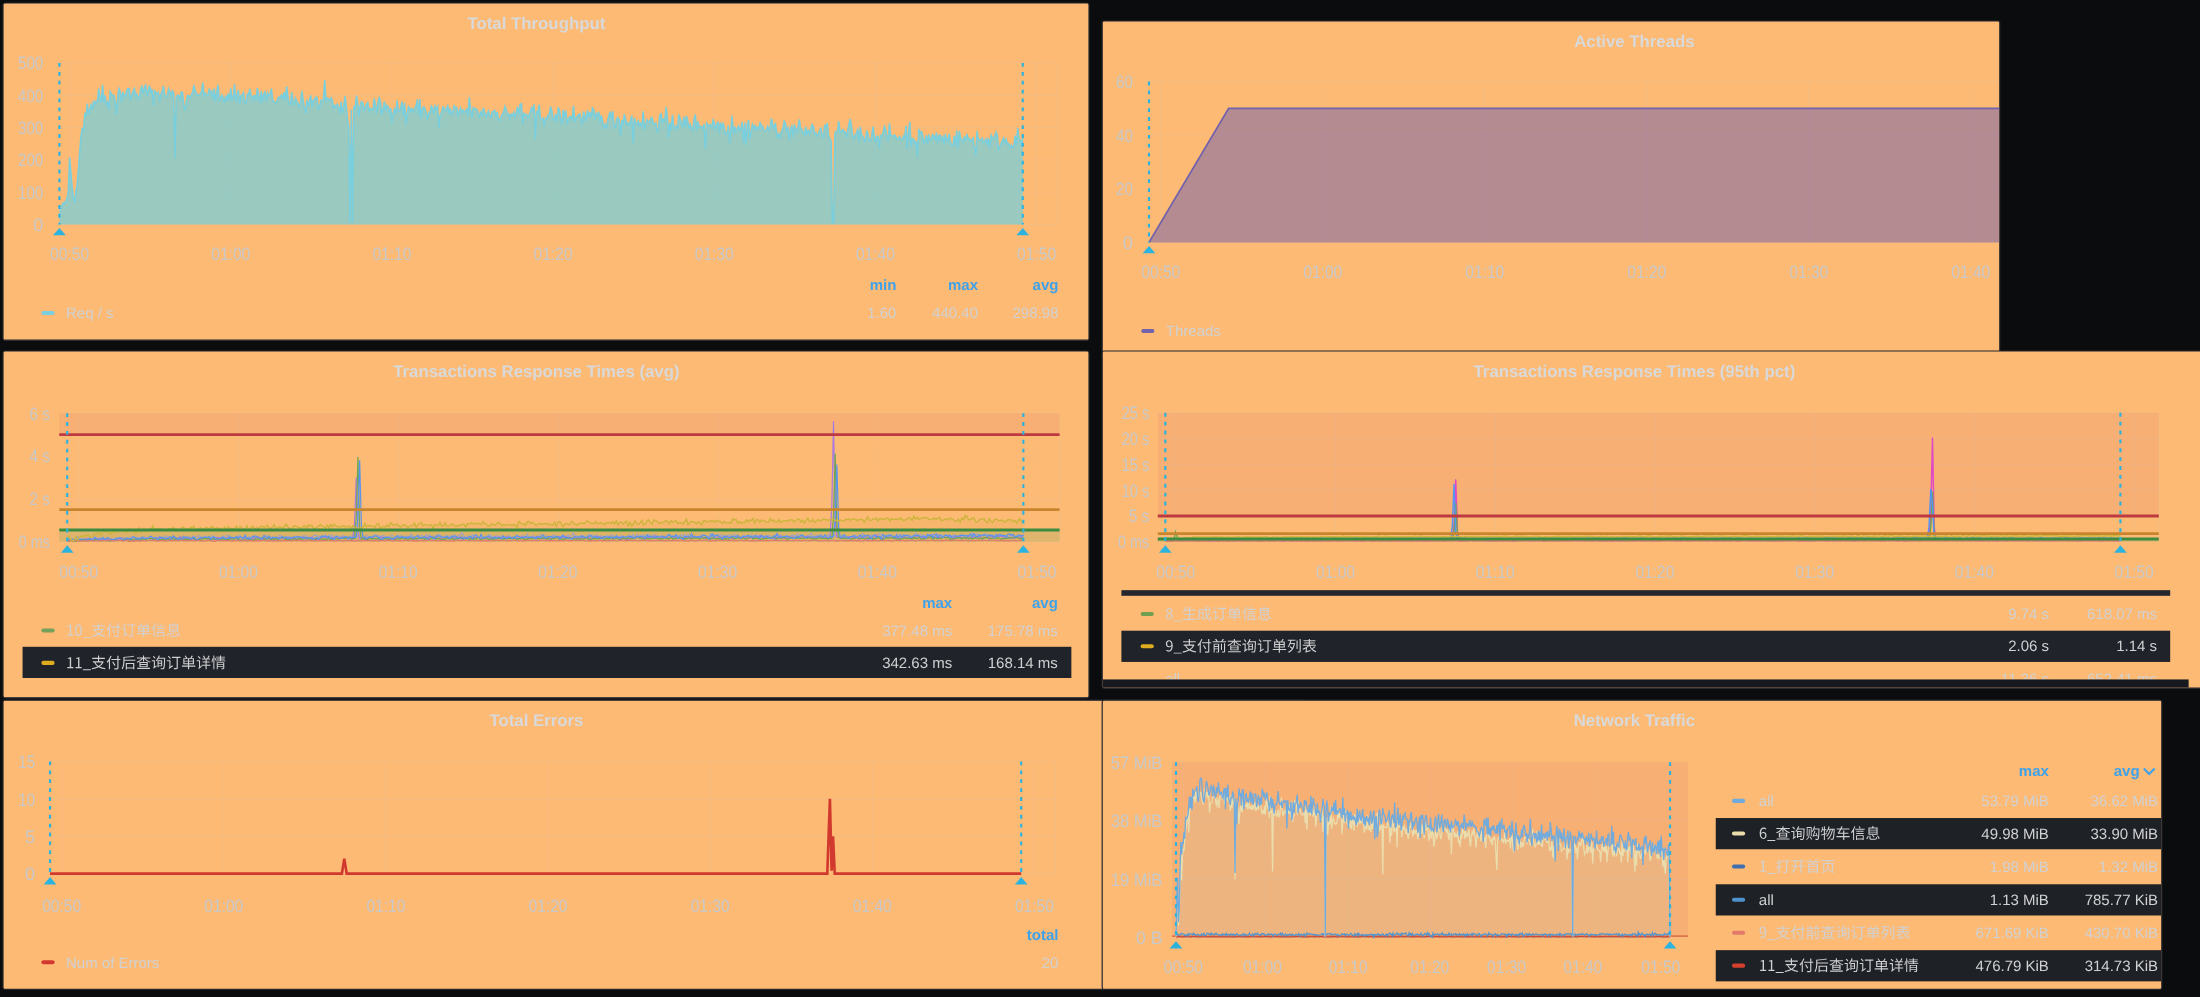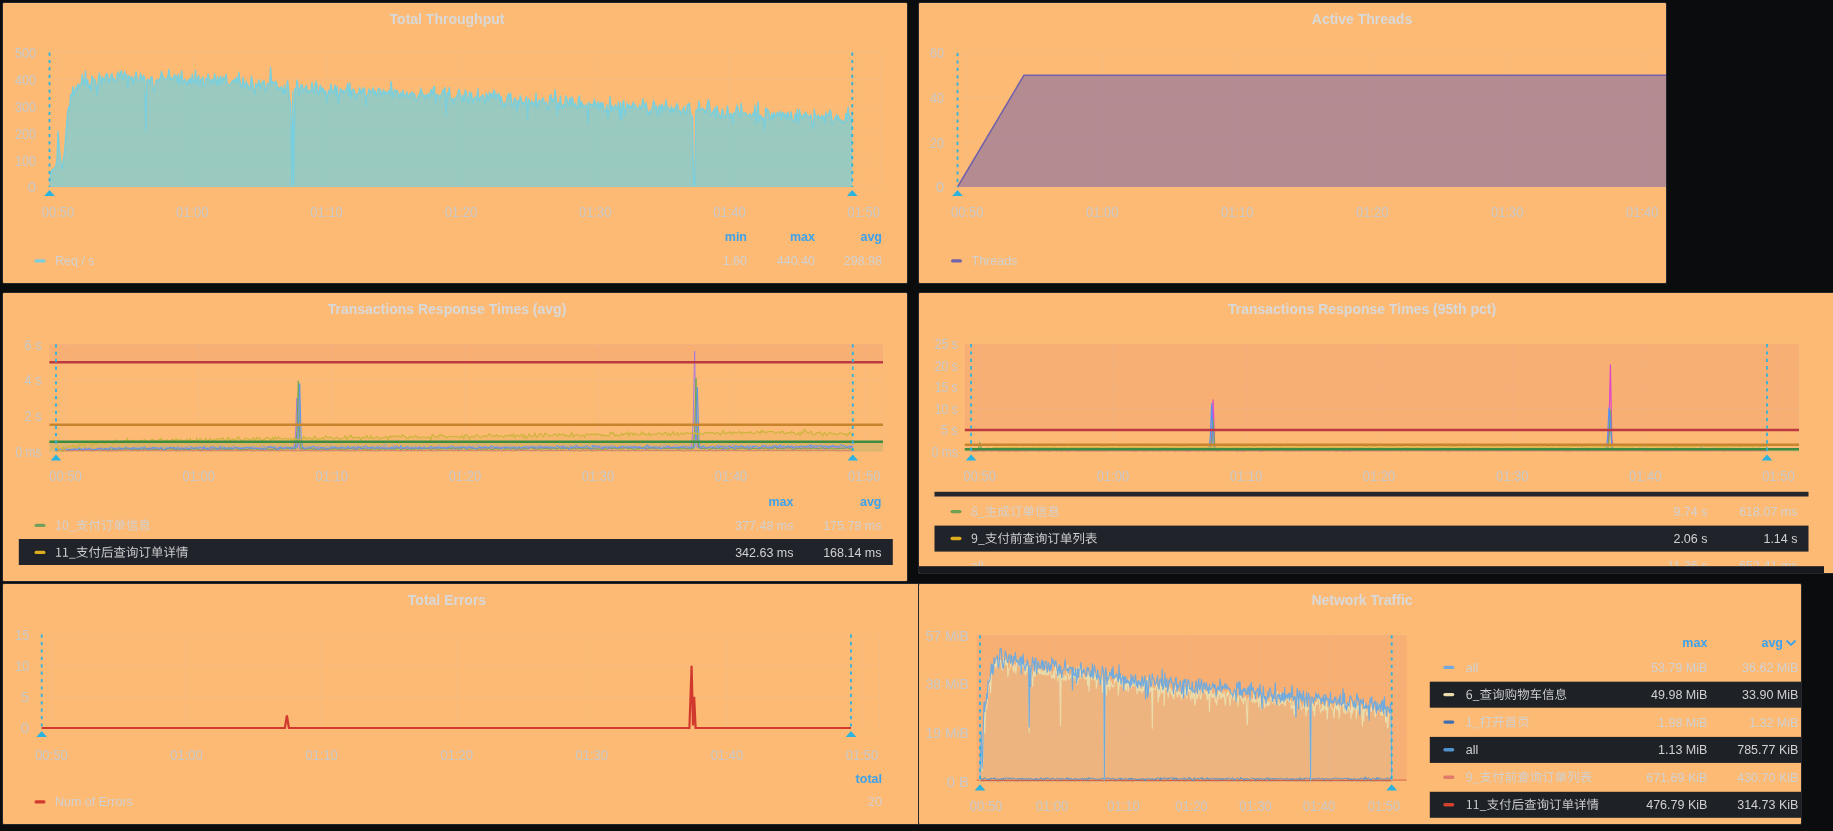--- a/index.html
+++ b/index.html
@@ -39,21 +39,21 @@
       <text x="744.0" y="238.3" text-anchor="end" font-size="12.5" font-weight="700" fill="#3da2ec">min</text>
       <text x="812.0" y="238.3" text-anchor="end" font-size="12.5" font-weight="700" fill="#3da2ec">max</text>
       <text x="879.0" y="238.3" text-anchor="end" font-size="12.5" font-weight="700" fill="#3da2ec">avg</text>
       <rect x="31.5" y="256.2" width="11" height="3.4" rx="1.7" fill="#79cfdd"></rect>
       <text x="52.0" y="262.3" text-anchor="start" font-size="12.5" fill="#d0d1d3">Req / s</text>
       <text x="744.0" y="262.3" text-anchor="end" font-size="12.5" fill="#d0d1d3">1.60</text>
       <text x="812.0" y="262.3" text-anchor="end" font-size="12.5" fill="#d0d1d3">440.40</text>
       <text x="879.0" y="262.3" text-anchor="end" font-size="12.5" fill="#d0d1d3">298.98</text>
     </svg>
   </div>
-<div class="panel" style="left:917.5px;top:2px;width:749px;height:282px">
+<div class="panel" style="left:917.5px;top:17px;width:749px;height:282px">
     <svg width="905" height="282" viewBox="0 0 905 282" font-family="Liberation Sans, sans-serif">
       <text x="443" y="21" text-anchor="middle" font-size="14" font-weight="600" fill="#d8d9da">Active Threads</text>
       <line x1="30.5" y1="50" x2="878" y2="50" stroke="rgba(201,209,217,0.11)" stroke-width="1"></line>
       <line x1="30.5" y1="94.7" x2="878" y2="94.7" stroke="rgba(201,209,217,0.11)" stroke-width="1"></line>
       <line x1="30.5" y1="139.3" x2="878" y2="139.3" stroke="rgba(201,209,217,0.11)" stroke-width="1"></line>
       <line x1="30.5" y1="184" x2="878" y2="184" stroke="rgba(201,209,217,0.11)" stroke-width="1"></line>
       <line x1="48.3" y1="50" x2="48.3" y2="184" stroke="rgba(201,209,217,0.11)" stroke-width="1"></line>
       <line x1="183.3" y1="50" x2="183.3" y2="184" stroke="rgba(201,209,217,0.11)" stroke-width="1"></line>
       <line x1="318.3" y1="50" x2="318.3" y2="184" stroke="rgba(201,209,217,0.11)" stroke-width="1"></line>
       <line x1="453.3" y1="50" x2="453.3" y2="184" stroke="rgba(201,209,217,0.11)" stroke-width="1"></line>

